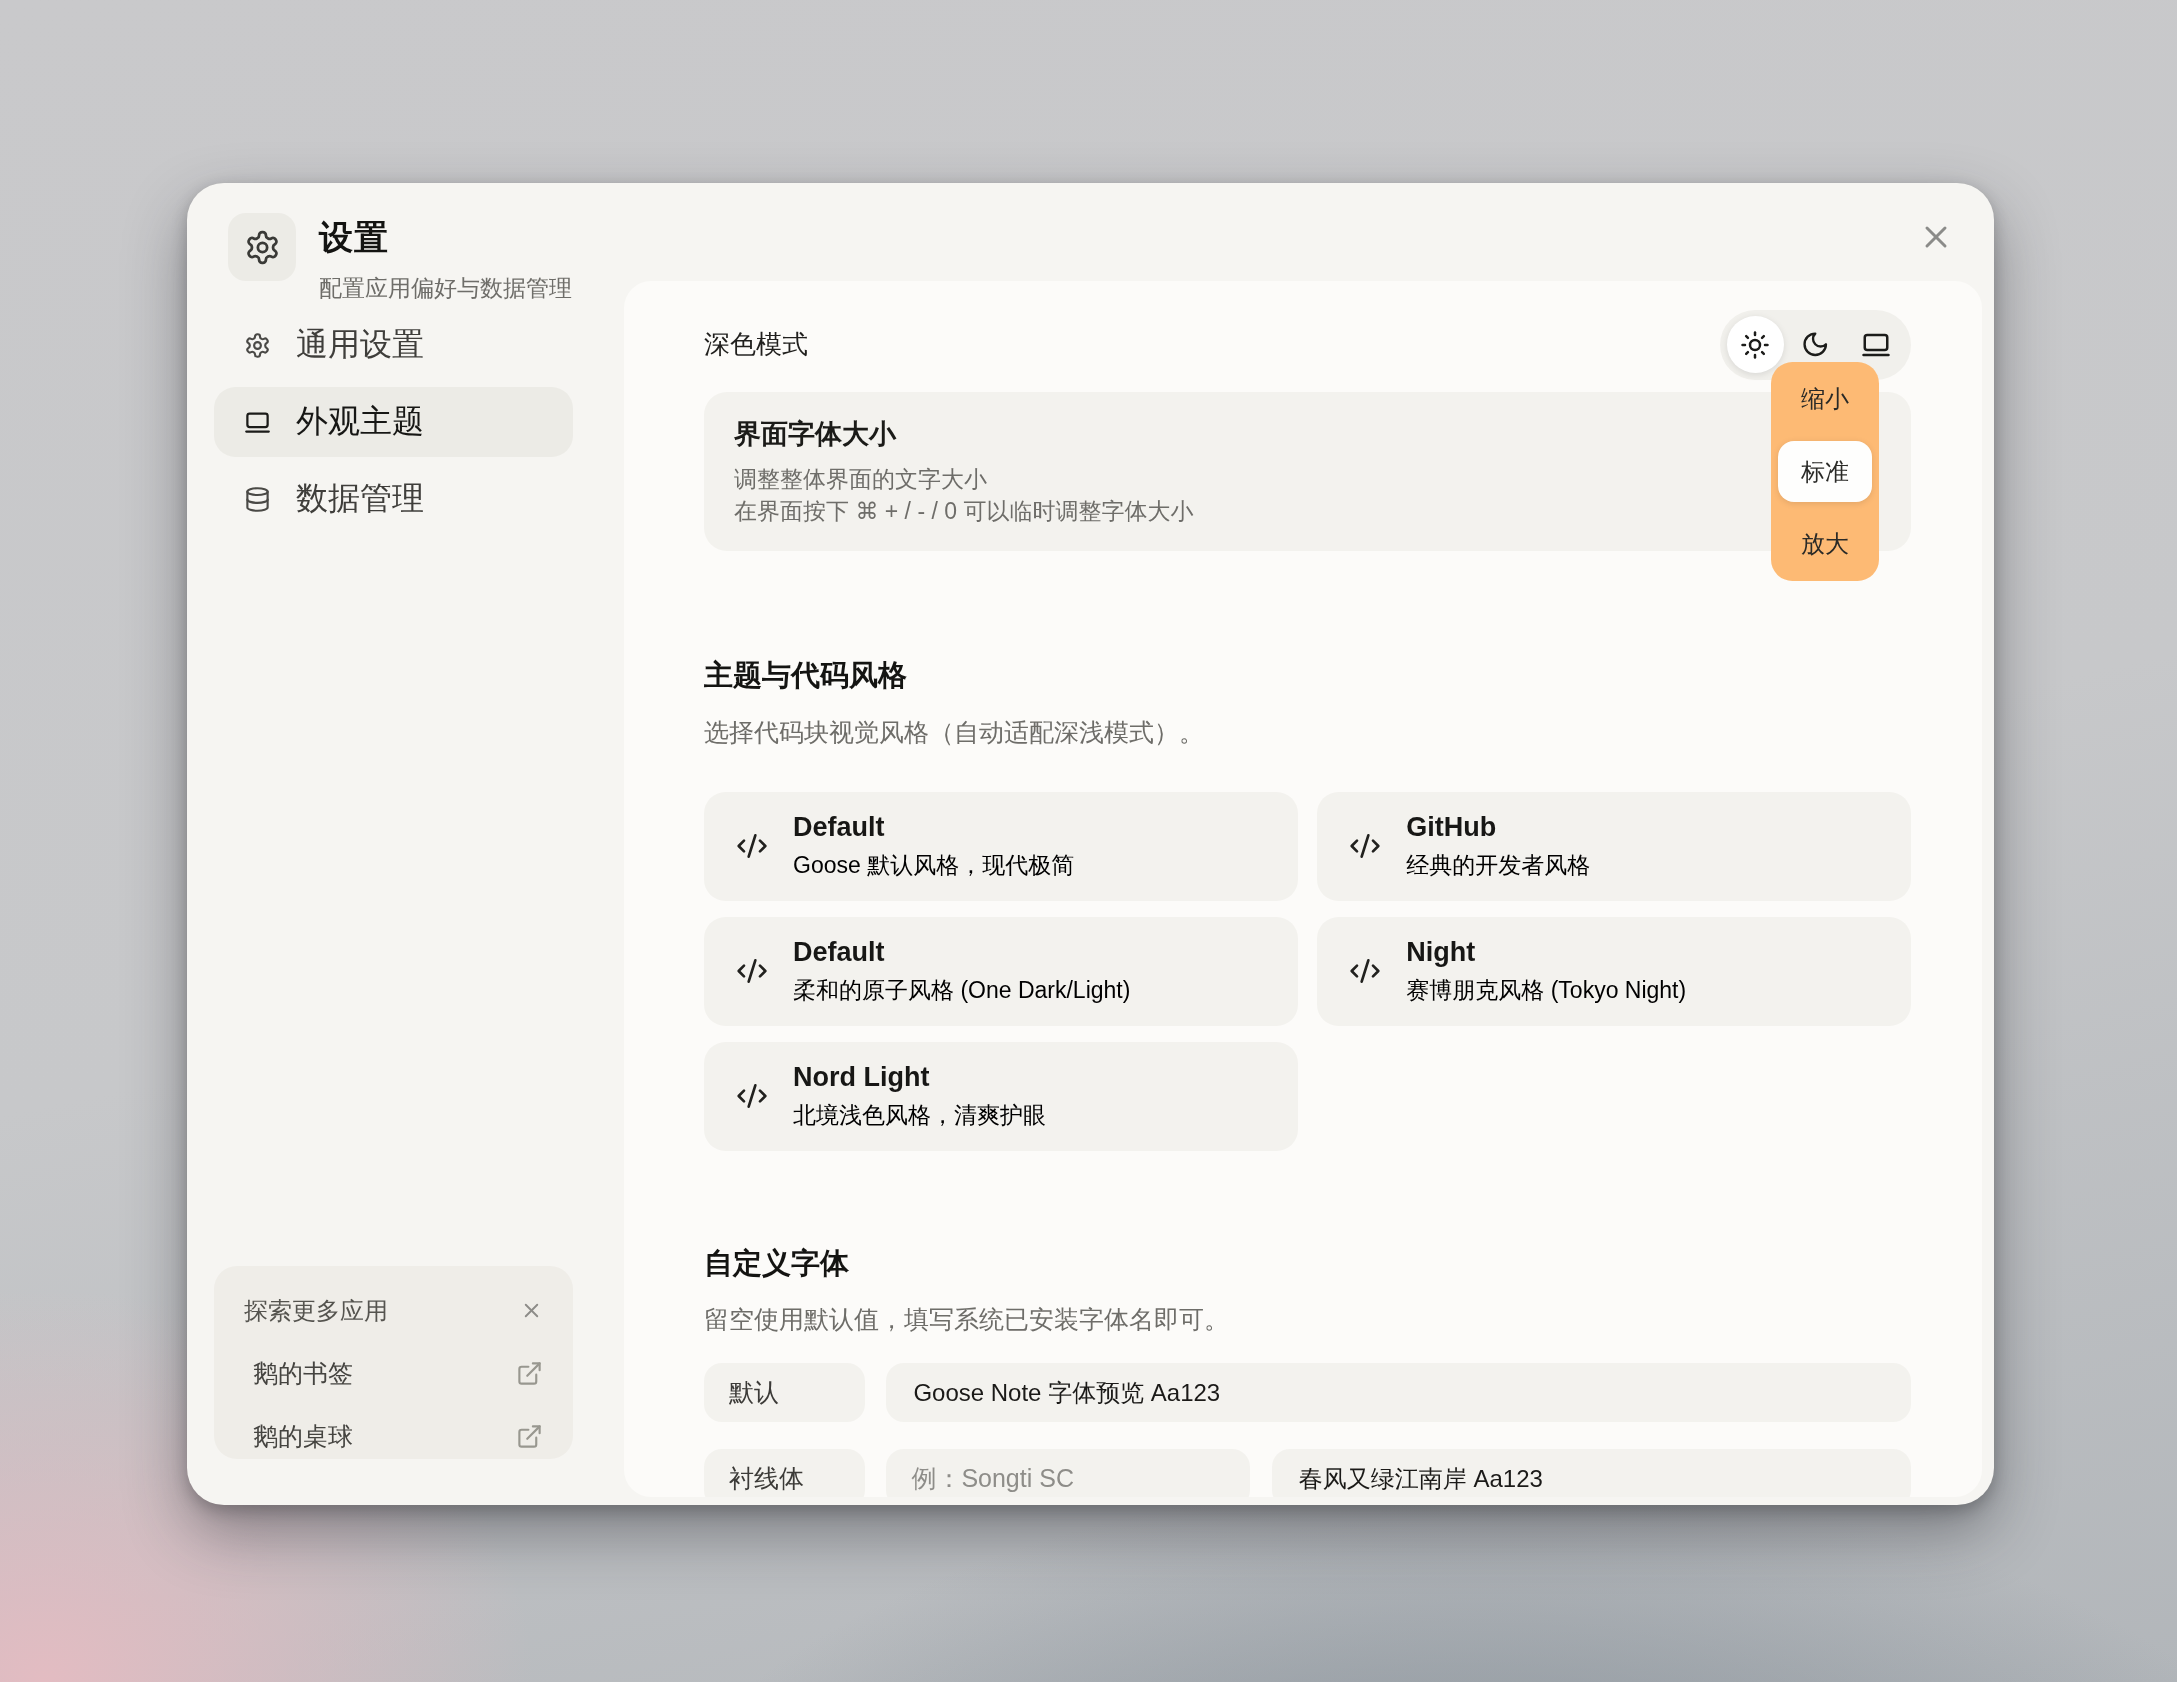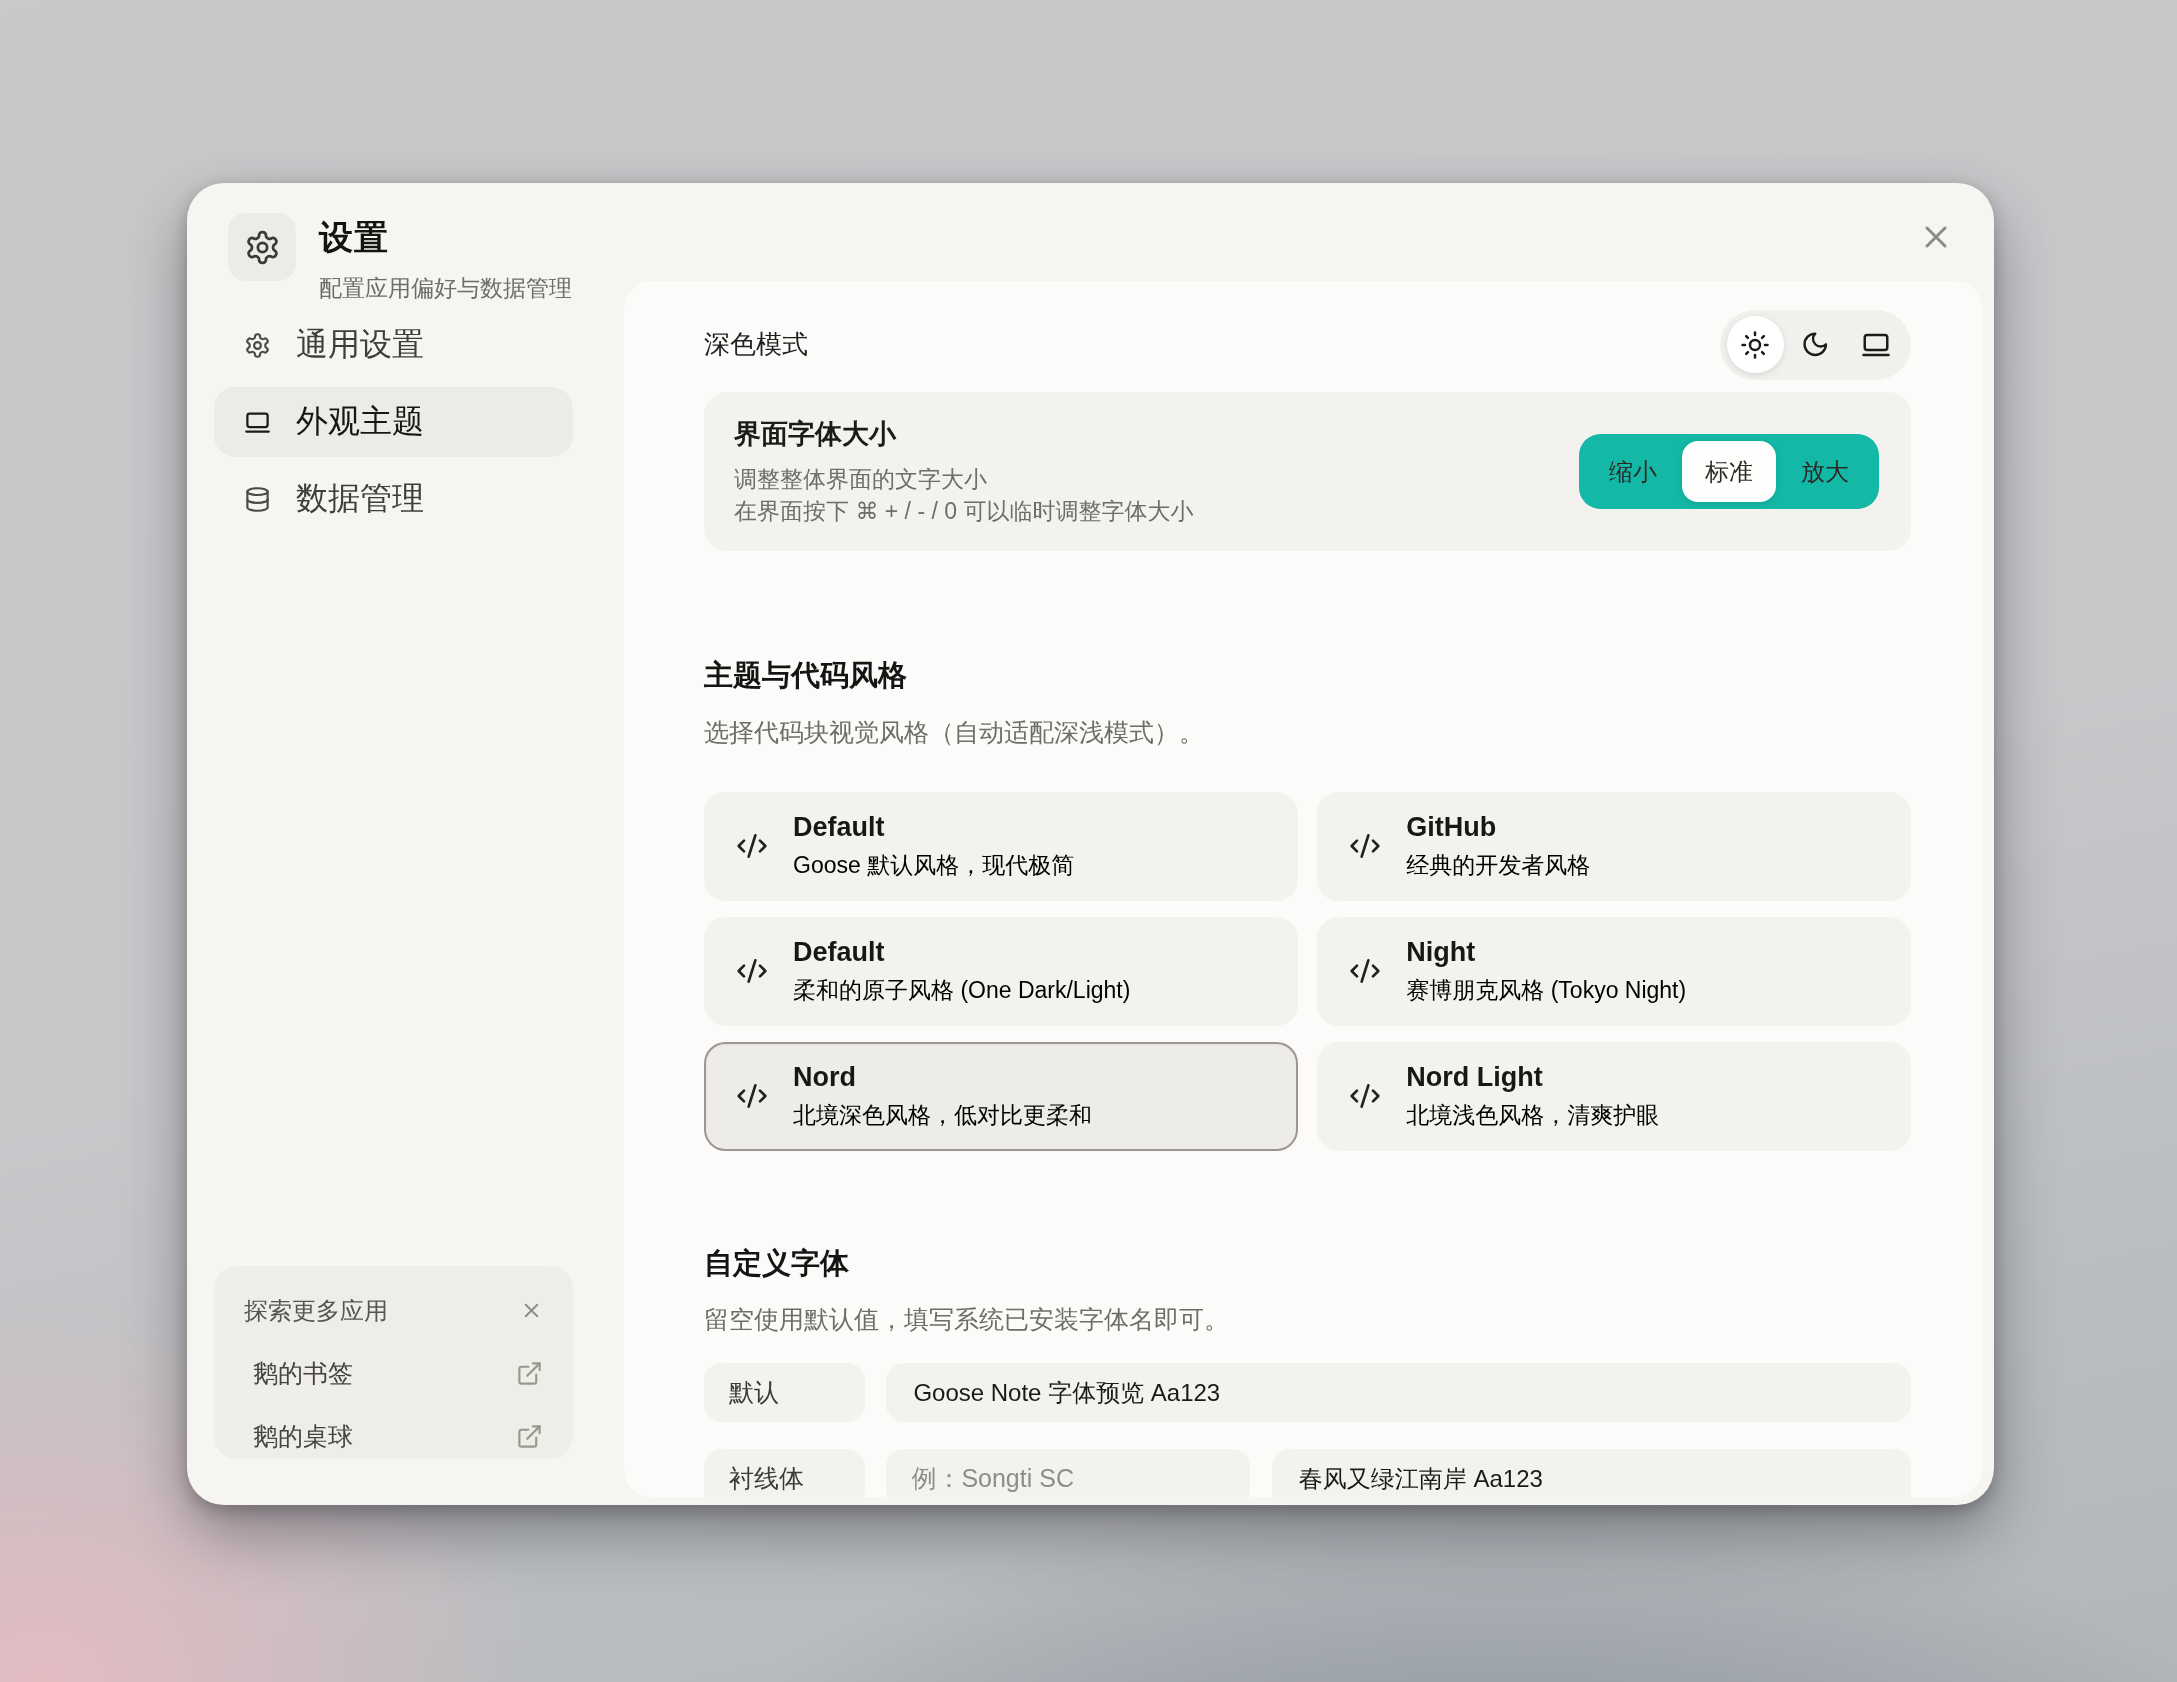--- a/index.html
+++ b/index.html
@@ -75,21 +75,21 @@
   .mode-btn.sel { background:#ffffff; box-shadow:0 1.8px 7.1px rgba(0,0,0,.10); }
 
   
   .fs-card {
     margin-top:12.5px; background:#f3f2ee; border-radius:23px; height:159px;
     display:flex; justify-content:space-between; align-items:center; padding:0 32px 0 30px;
   }
   .fs-title { font-size:27px; font-weight:600; color:#1b1b18; }
   .fs-desc { font-size:23px; color:#6e6d69; margin-top:10.7px; line-height:1.4; }
   .seg {
-    background:#14b8a6; border-radius:21.4px; padding:7.1px; display:flex; align-items:center; gap:2px;
+    background:#fdba74; border-radius:21.4px; padding:7.1px; display:flex; align-items:center; gap:12px;flex-direction:column;
   }
   .seg-btn {
     border:none; background:transparent; font-size:24px; color:#2a2a27; padding:14.3px 23px;
     border-radius:16px; cursor:pointer; font-family:inherit;
   }
   .seg-btn.sel { background:#fefefd; box-shadow:0 1.8px 6.2px rgba(0,0,0,.10); font-weight:500; }
 
   
   .sect-title { font-size:29px; font-weight:700; color:#141412; }
   .sect-desc { font-size:25px; color:#6e6d69; margin-top:19.6px; }
@@ -305,33 +305,20 @@
                   <path d="m18 16 4-4-4-4"></path>
                   <path d="m6 8-4 4 4 4"></path>
                   <path d="m14.5 4-5 16"></path>
                 </svg>
               </span>
             <span>
               <div class="t-name">Night</div>
               <div class="t-desc">赛博朋克风格 (Tokyo Night)</div>
             </span>
           </div>
-          <div class="tcard sel">
-            <span class="code-ic">
-                <svg width="32" height="32" viewBox="0 0 24 24" fill="none" stroke="currentColor" stroke-width="2" stroke-linecap="round" stroke-linejoin="round">
-                  <path d="m18 16 4-4-4-4"></path>
-                  <path d="m6 8-4 4 4 4"></path>
-                  <path d="m14.5 4-5 16"></path>
-                </svg>
-              </span>
-            <span>
-              <div class="t-name">Nord</div>
-              <div class="t-desc">北境深色风格，低对比更柔和</div>
-            </span>
-          </div>
           <div class="tcard">
             <span class="code-ic">
                 <svg width="32" height="32" viewBox="0 0 24 24" fill="none" stroke="currentColor" stroke-width="2" stroke-linecap="round" stroke-linejoin="round">
                   <path d="m18 16 4-4-4-4"></path>
                   <path d="m6 8-4 4 4 4"></path>
                   <path d="m14.5 4-5 16"></path>
                 </svg>
               </span>
             <span>
               <div class="t-name">Nord Light</div>

